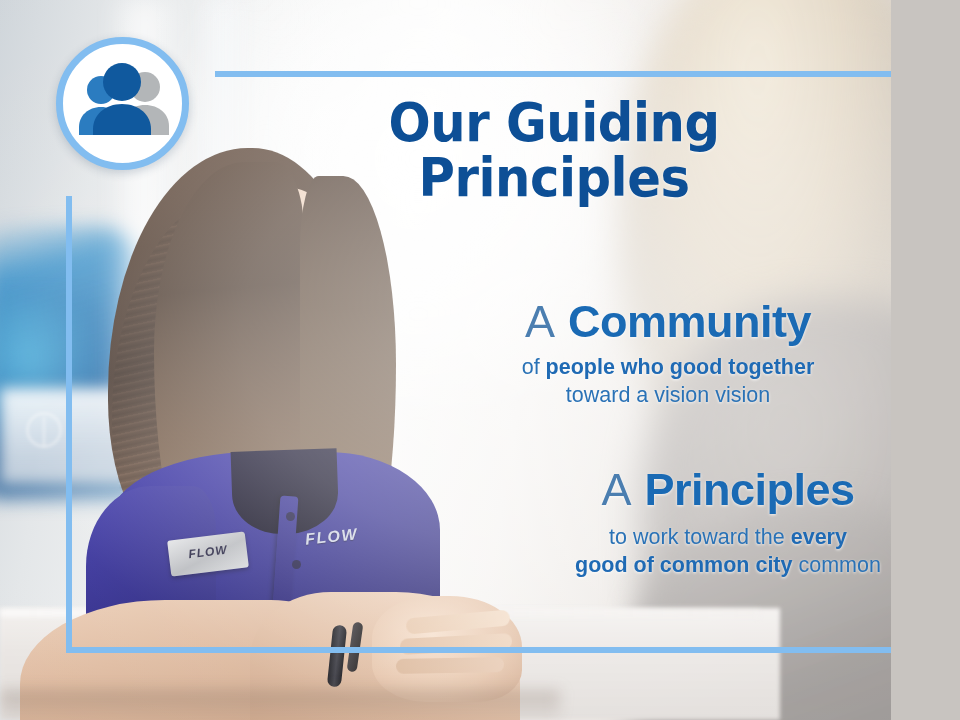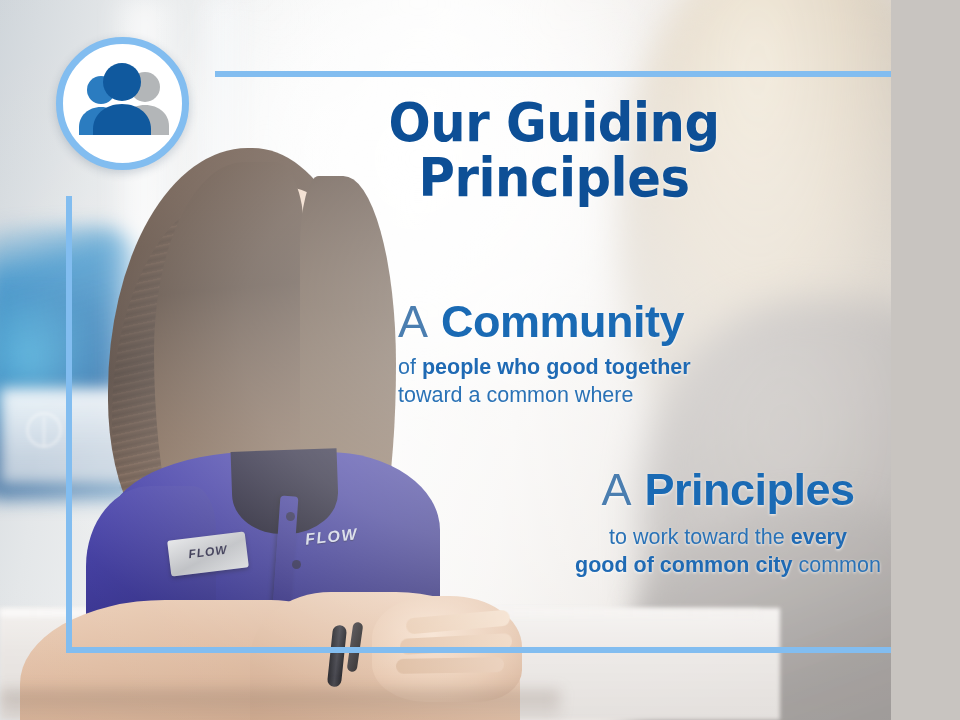--- a/index.html
+++ b/index.html
@@ -321,21 +321,21 @@
     font-family:"Liberation Sans", sans-serif;
     font-size:21.5px;
     line-height:1.32;
     color:#2a72b6;
     font-weight:400;
     text-shadow:0 1px 3px rgba(255,255,255,0.85);
   }
   .p-sub b { font-weight:700; color:#1f6ab4; }
 
   .blk-covenant   { position:absolute; left:60px;  top:0;   width:540px; text-align:center; }
-  .blk-community  { position:absolute; left:98px;  top:120px; width:540px; text-align:left; }
+  .blk-community  { position:absolute; left:98px;  top:120px; width:540px; text-align:center; }
   .blk-commitment { position:absolute; left:158px; top:288px; width:540px; text-align:center; }
 
   .blk-covenant .p-sub   { margin-top:6px; }
   .blk-community .p-sub  { margin-top:6px; }
   .blk-commitment .p-sub { margin-top:8px; }
 </style>
 </head>
 <body>
 
 <div class="stage">
@@ -425,21 +425,21 @@
     <div class="principles">
 
       <div class="blk-covenant">
       </div>
 
       <div class="blk-community">
         <div class="p-head">
           <span class="art">A</span>
           <span class="word">Community</span>
         </div>
-        <div class="p-sub"><span>of </span><b>people who good together</b><br><span>toward a common where</span></div>
+        <div class="p-sub"><span>of </span><b>people who good together</b><br><span>toward a vision vision</span></div>
       </div>
 
       <div class="blk-commitment">
         <div class="p-head">
           <span class="art">A</span>
           <span class="word">Principles</span>
         </div>
         <div class="p-sub"><span>to work toward the </span><b>every</b><br><b>good of common city</b><span> common</span><br></div>
       </div>
 

